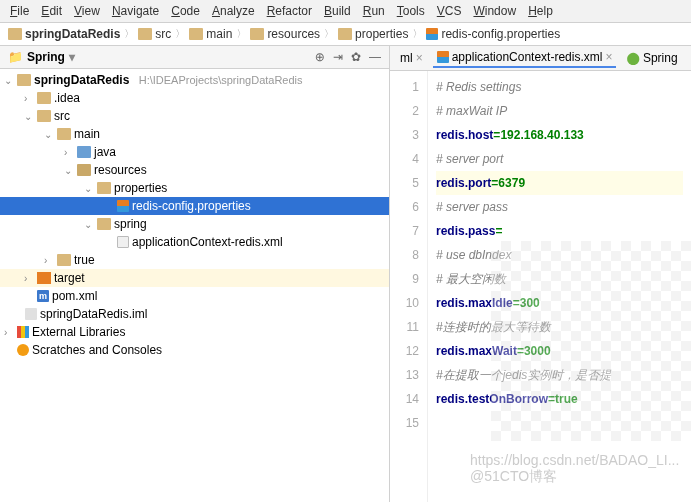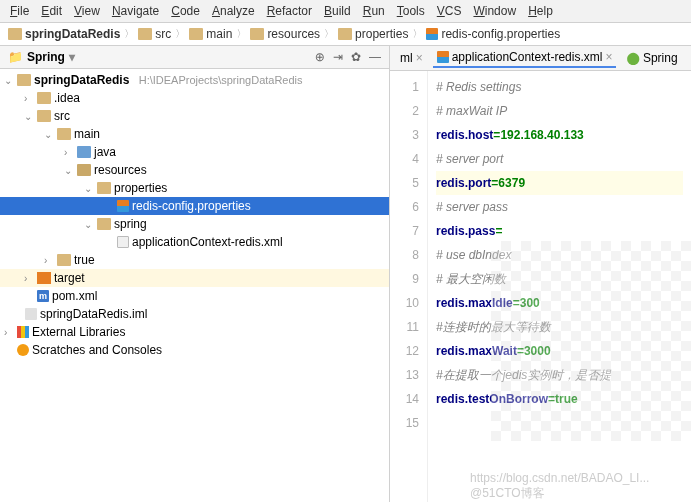--- a/index.html
+++ b/index.html
@@ -36,21 +36,21 @@
 .gutter { width: 38px; background: #fff; color: #aaa; text-align: right; padding: 4px 8px 4px 0; border-right: 1px solid #eee; }
 .gutter div { height: 24px; line-height: 24px; }
 .code { flex: 1; padding: 4px 8px; }
 .code-line { height: 24px; line-height: 24px; white-space: pre; }
 .code-line.hl { background: #fffde7; }
 .kw { color: #000080; font-weight: bold; }
 .val { color: #008000; font-weight: bold; }
 .cmt { color: #808080; font-style: italic; }
 .eq { color: #008000; font-weight: bold; }
 .qr-overlay { position: absolute; right: 0; top: 170px; width: 200px; height: 200px; background: repeating-conic-gradient(#ddd 0% 25%, #fff 0% 50%) 50% / 20px 20px; opacity: 0.35; pointer-events: none; }
-.watermark { position: absolute; bottom: 0; left: 80px; color: #ccc; font-size: 12px; pointer-events: none; }
+.watermark { position: absolute; bottom: 16px; left: 80px; color: #ccc; font-size: 14px; pointer-events: none; }
 .lib-ico { width: 12px; height: 12px; display: inline-block; background: linear-gradient(90deg,#e74c3c 33%,#f1c40f 33% 66%,#3498db 66%); }
 .scratch-ico { width: 12px; height: 12px; display: inline-block; background: #f39c12; border-radius: 50%; }
 </style>
 </head>
 <body>
 
 <div class="menu-bar">
     <span class="menu-item"><u>F</u>ile</span>
     <span class="menu-item"><u>E</u>dit</span>
     <span class="menu-item"><u>V</u>iew</span>

